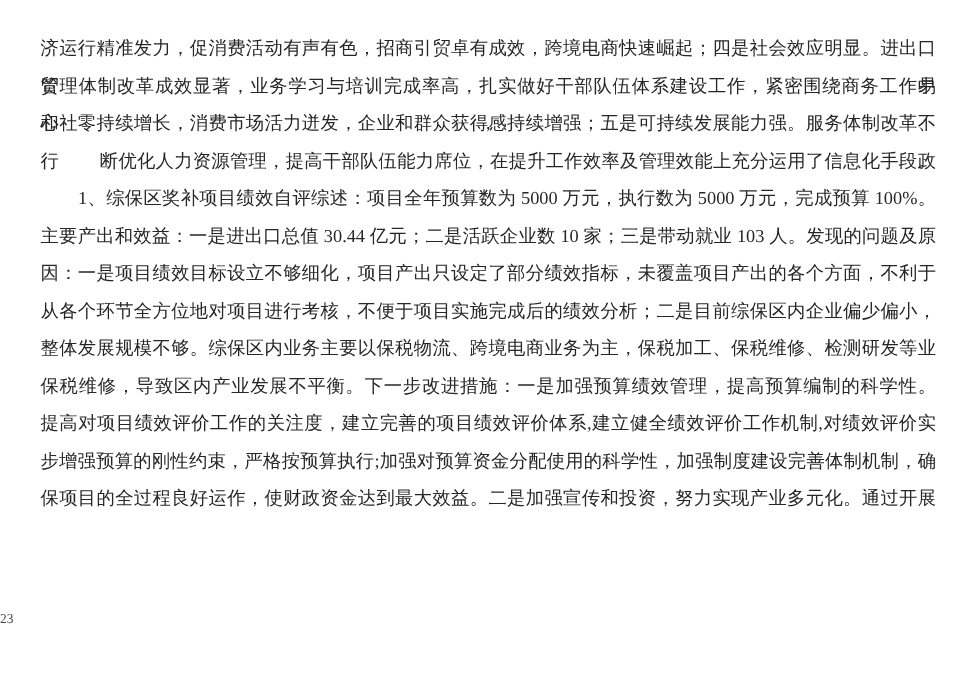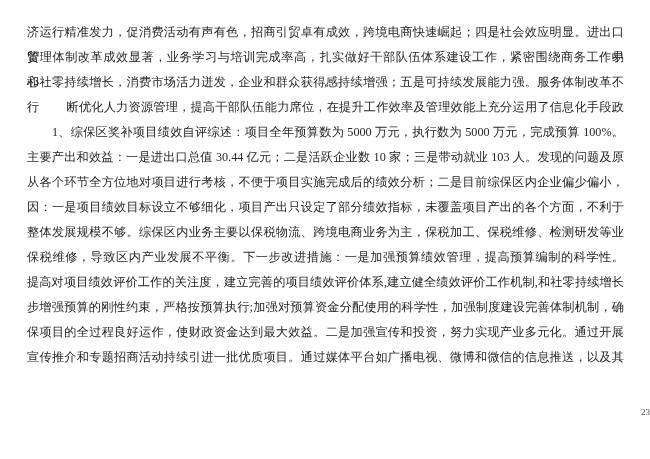--- a/index.html
+++ b/index.html
@@ -32,40 +32,39 @@
     letter-spacing: 0;
   }
   .line.indent {
     text-indent: 25px;
   }
   .page-number {
     position: absolute;
     top: 406px;
     left: 0;
     width: 100%;
-    text-align: right;
+    text-align: left;
     font-size: 9px;
     line-height: 12px;
     color: #4a4a4a;
   }
 </style>
 </head>
 <body>
 
 <div class="page">
   <div class="content">
       <div class="line stretch">济运行精准发力，促消费活动有声有色，招商引贸卓有成效，跨境电商快速崛起；四是社会效应明显。进出口贸易</div>
       <div class="line stretch">管理体制改革成效显著，业务学习与培训完成率高，扎实做好干部队伍体系建设工作，紧密围绕商务工作中心，不</div>
       <div class="line stretch">和社零持续增长，消费市场活力迸发，企业和群众获得感持续增强；五是可持续发展能力强。服务体制改革、行政</div>
       <div class="line">断优化人力资源管理，提高干部队伍能力席位，在提升工作效率及管理效能上充分运用了信息化手段。</div>
       <div class="line stretch indent">1、综保区奖补项目绩效自评综述：项目全年预算数为 5000 万元，执行数为 5000 万元，完成预算 100%。</div>
       <div class="line stretch">主要产出和效益：一是进出口总值 30.44 亿元；二是活跃企业数 10 家；三是带动就业 103 人。发现的问题及原</div>
+      <div class="line stretch">因：一是项目绩效目标设立不够细化，项目产出只设定了部分绩效指标，未覆盖项目产出的各个方面，不利于</div>
       <div class="line stretch">从各个环节全方位地对项目进行考核，不便于项目实施完成后的绩效分析；二是目前综保区内企业偏少偏小，</div>
-      <div class="line stretch">因：一是项目绩效目标设立不够细化，项目产出只设定了部分绩效指标，未覆盖项目产出的各个方面，不利于</div>
       <div class="line stretch">整体发展规模不够。综保区内业务主要以保税物流、跨境电商业务为主，保税加工、保税维修、检测研发等业</div>
       <div class="line stretch">保税维修，导致区内产业发展不平衡。下一步改进措施：一是加强预算绩效管理，提高预算编制的科学性。</div>
-      <div class="line stretch">提高对项目绩效评价工作的关注度，建立完善的项目绩效评价体系,建立健全绩效评价工作机制,和社零持续增长</div>
+      <div class="line stretch">提高对项目绩效评价工作的关注度，建立完善的项目绩效评价体系,建立健全绩效评价工作机制,对绩效评价实</div>
       <div class="line stretch">步增强预算的刚性约束，严格按预算执行;加强对预算资金分配使用的科学性，加强制度建设完善体制机制，确</div>
       <div class="line stretch">保项目的全过程良好运作，使财政资金达到最大效益。二是加强宣传和投资，努力实现产业多元化。通过开展</div>
-      <div class="line stretch">宣传推介和专题招商活动持续引进一批优质项目。通过媒体平台如广播电视、微博和微信的信息推送，以及其</div>
     </div>
   <div class="page-number">23</div>
 </div>
 
 </body></html>

